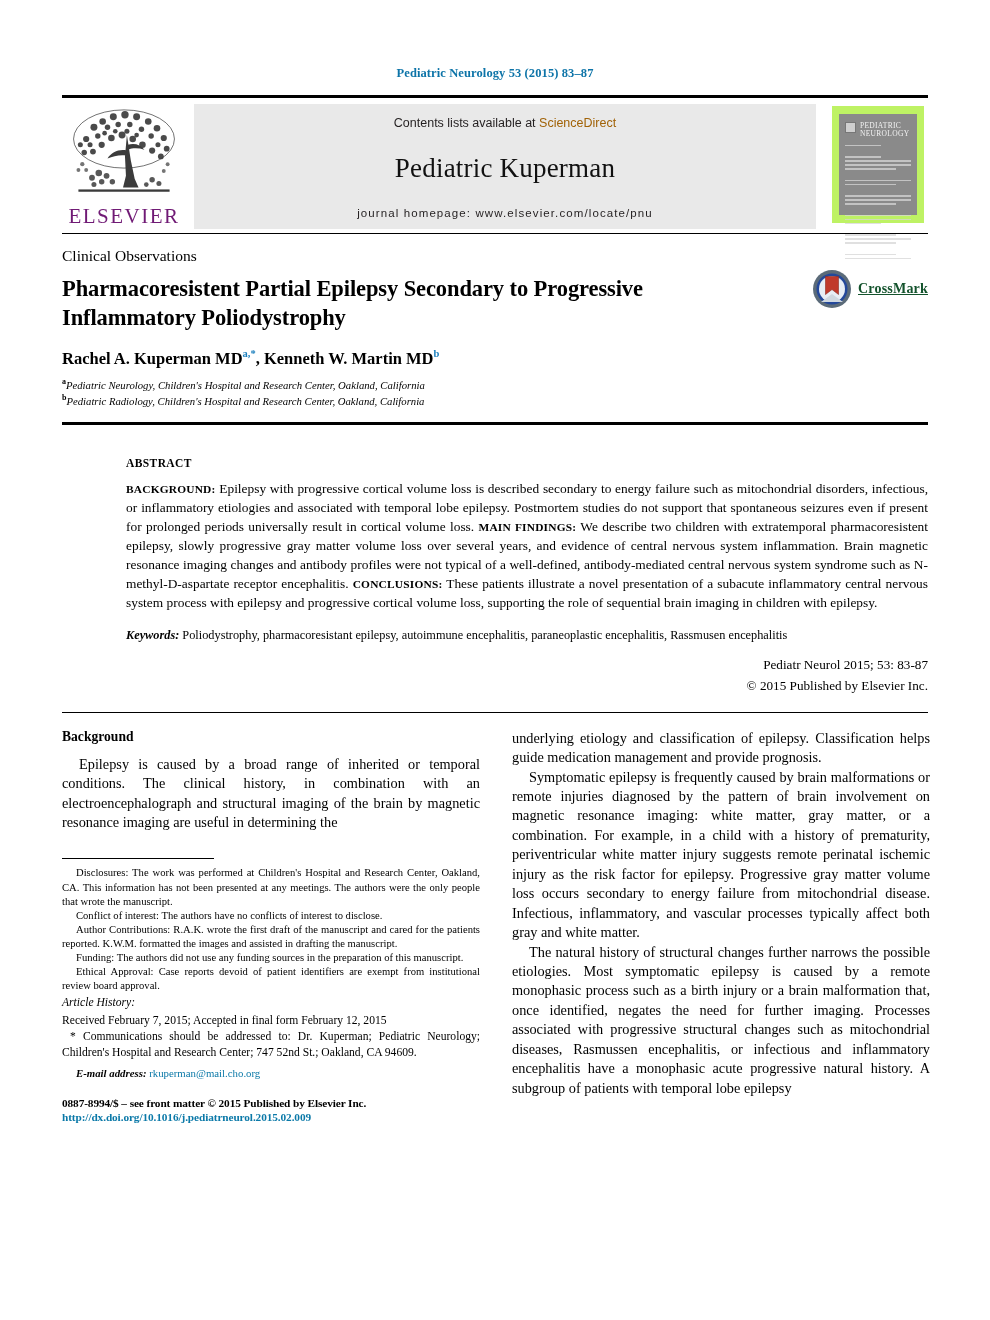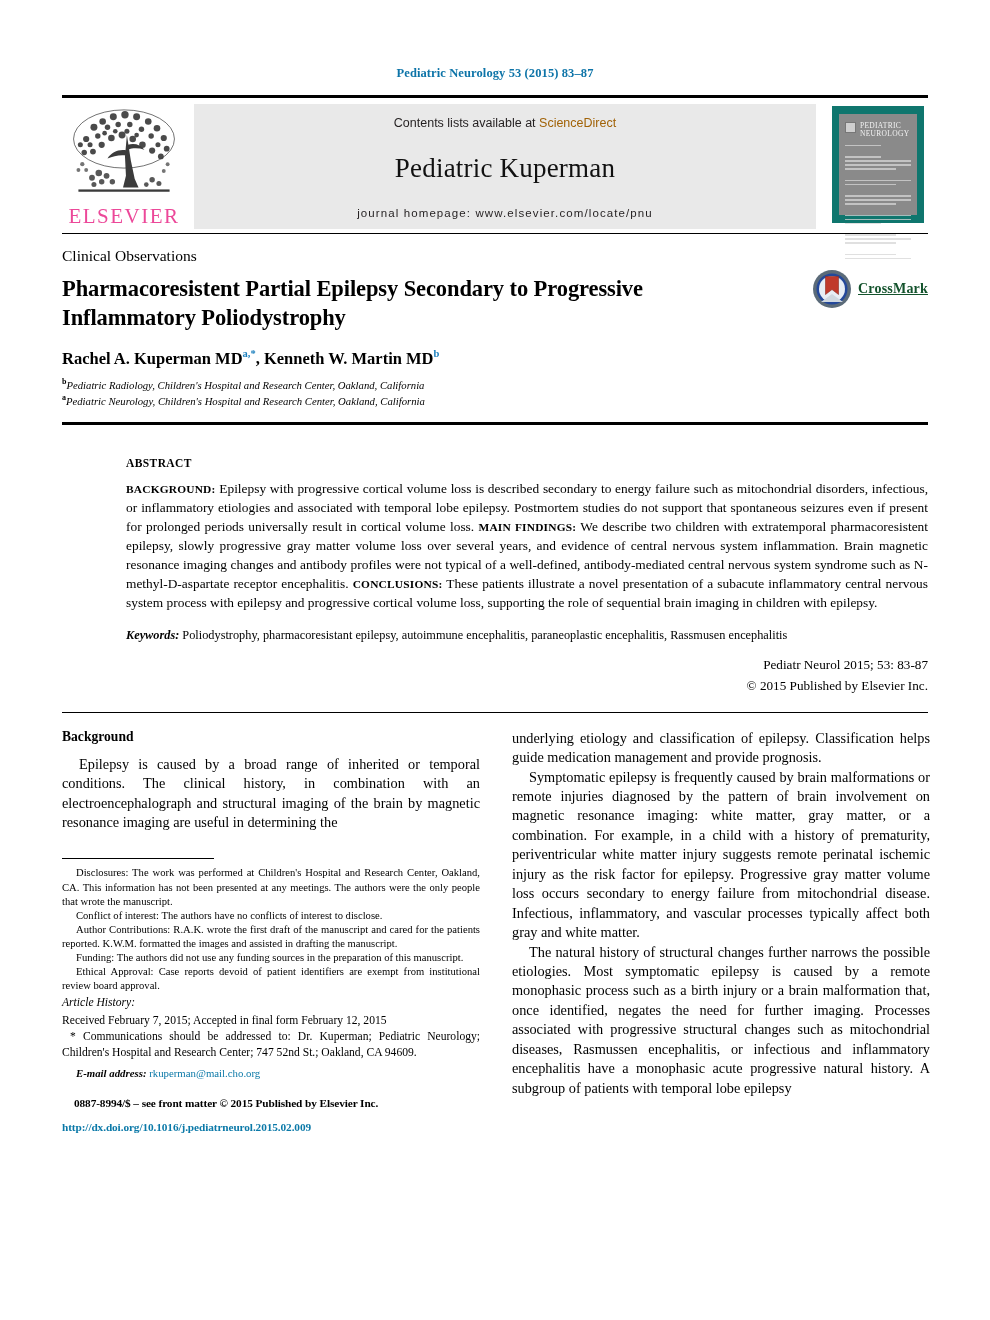--- a/index.html
+++ b/index.html
@@ -44,21 +44,21 @@
     flex-direction: column;
     align-items: center;
     justify-content: flex-start;
     padding-top: 2px;
   }
   .tree-svg { display: block; }
   .elsevier-word {
     font-family: "Liberation Serif", serif;
     font-size: 21px;
     letter-spacing: 1.5px;
-    color: #ec4899;
+    color: #701a75;
     margin-top: 1px;
     font-weight: 400;
   }
 
   .masthead-center {
     flex: 1 1 auto;
     background: #e9e9e9;
     display: flex;
     flex-direction: column;
     align-items: center;
@@ -88,21 +88,21 @@
 
   .cover-thumb {
     width: 102px;
     flex: 0 0 102px;
     background: #ffffff;
     position: relative;
   }
   .cover-inner {
     position: absolute;
     inset: 2px 4px 6px 6px;
-    background: #0f766e;
+    background: #bef264;
     padding: 8px 7px;
   }
   .cover-card {
     background: #8a8a8a;
     height: 100%;
     padding: 8px 6px 4px 6px;
     display: flex;
     flex-direction: column;
   }
   .cover-title-row { display: flex; gap: 4px; align-items: flex-start; }
@@ -278,21 +278,21 @@
     text-indent: 14px;
   }
   .fn-email .lbl { font-style: italic; font-weight: bold; }
   .fn-email a, .link-blue { color: #0b79a8; text-decoration: none; }
 
   .issn-block { margin-top: 18px; }
   .issn {
     font-family: "Liberation Serif", serif;
     font-size: 11.3px;
     font-weight: bold;
-    margin: 12px;
+    margin: 0;
     letter-spacing: -.1px;
   }
   .doi {
     font-family: "Liberation Serif", serif;
     font-size: 11.3px;
     font-weight: bold;
     color: #0b79a8;
     margin: 2px 0 0 0;
     letter-spacing: -.1px;
   }
@@ -429,24 +429,24 @@
 
   <div class="title-area">
     <div class="section-kicker">Clinical Observations</div>
     <h1 class="article-title">Pharmacoresistent Partial Epilepsy Secondary to Progressive Inflammatory Poliodystrophy</h1>
 
     <div class="authors">
       <span>Rachel A. Kuperman MD</span><sup>a,*</sup>, <span>Kenneth W. Martin MD</span><sup>b</sup>
     </div>
 
     <p class="affil">
-      <sup>b</sup><span>Pediatric Radiology, Children's Hospital and Research Center, Oakland, California</span>
+      <sup>a</sup><span>Pediatric Neurology, Children's Hospital and Research Center, Oakland, California</span>
     </p>
     <p class="affil">
-      <sup>a</sup><span>Pediatric Neurology, Children's Hospital and Research Center, Oakland, California</span>
+      <sup>b</sup><span>Pediatric Radiology, Children's Hospital and Research Center, Oakland, California</span>
     </p>
 
     <div class="crossmark">
       <svg width="40" height="40" viewBox="0 0 40 40">
         <circle cx="20" cy="20" r="19" fill="#5b6b79"></circle>
         <circle cx="20" cy="20" r="15.5" fill="#24489a"></circle>
         <circle cx="20" cy="20" r="13" fill="#e8eef5"></circle>
         <path d="M13.5 7.5 h13 v18 l-6.5 -5 l-6.5 5 z" fill="#c0392b"></path>
         <path d="M13.5 7.5 h13 v18 l-6.5 -5 l-6.5 5 z" fill="none" stroke="#8e2b20" stroke-width="0.6"></path>
         <path d="M9 33 l11 -8 l11 8 z" fill="#cfd8e0"></path>

